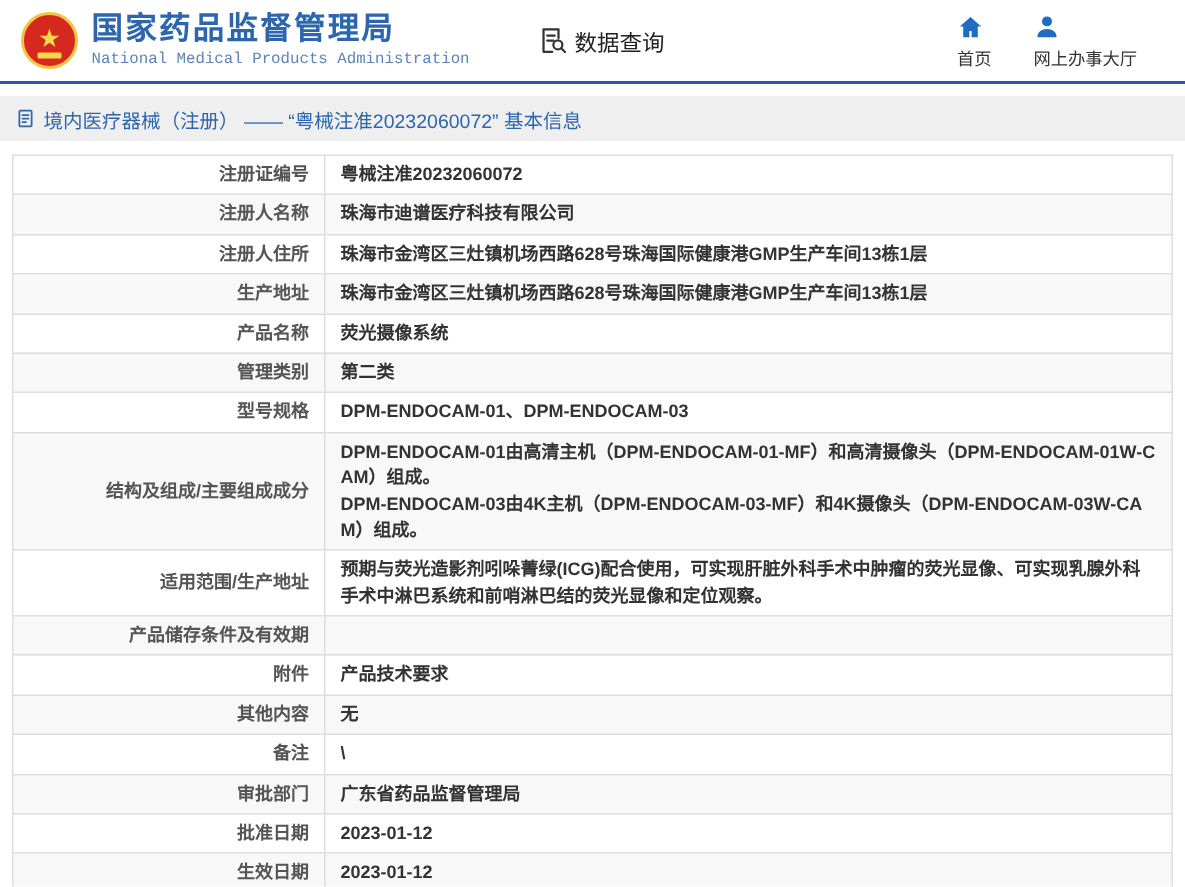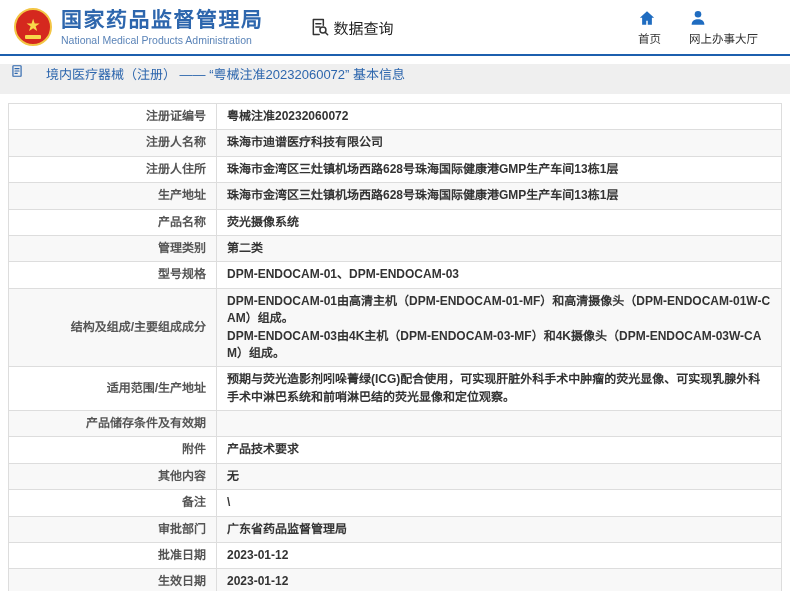--- a/index.html
+++ b/index.html
@@ -19,30 +19,30 @@
   .header{display:flex;align-items:center;height:56px;padding:0 14px;
     border-bottom:2px solid var(--accent_blue);background:#fff;}
   .emblem{width:38px;height:38px;border-radius:50%;flex:0 0 38px;
     background:#d5281e;border:2px solid #f3c545;position:relative;}
   .emblem::before{content:"★";position:absolute;left:50%;top:50%;
     transform:translate(-50%,-58%);color:#f8d84a;font-size:17px;line-height:1;}
   .emblem::after{content:"";position:absolute;left:50%;bottom:5px;transform:translateX(-50%);
     width:16px;height:4px;background:#f8d84a;border-radius:1px;}
   .titles{margin-left:9px;}
   .title-cn{font-size:21px;font-weight:bold;color:var(--title_blue);letter-spacing:1.5px;line-height:1.15;}
-  .title-en{font-size:10.5px;color:#5b84b8;margin-top:2px;}
+  .title-en{font-size:10.5px;color:#5b84b8;margin-top:2px;font-family:Liberation Mono, monospace;}
   .data-query{display:flex;align-items:center;gap:4px;margin-left:46px;
     font-size:15px;color:#222;cursor:pointer;text-align:right;}
   .nav{margin-left:auto;display:flex;gap:28px;padding-right:18px;}
   .nav-item{display:flex;flex-direction:column;align-items:flex-start;gap:3px;
     font-size:11.5px;color:#333;cursor:pointer;}
 
   
   .crumb{margin-top:8px;background:var(--breadcrumb_bg);height:30px;
-    display:flex;align-items:flex-start;gap:22px;padding:0 10px;
+    display:flex;align-items:center;gap:5px;padding:0 10px;
     font-size:13px;color:var(--title_blue);}
 
   
   .main{margin:9px 8px 0;}
   table.info{width:100%;border-collapse:collapse;table-layout:fixed;font-size:12px;}
   table.info td{border:1px solid var(--border);padding:4px 10px;line-height:1.45;vertical-align:middle;font-weight:bold;}
   table.info tr:nth-child(even){background:var(--stripe);}
   td.lbl{width:208px;text-align:right;color:#555;}
   td.val{color:#333;white-space:pre-line;word-break:break-all;margin-top:15px;}
   .ic{display:inline-flex;align-items:center;}

